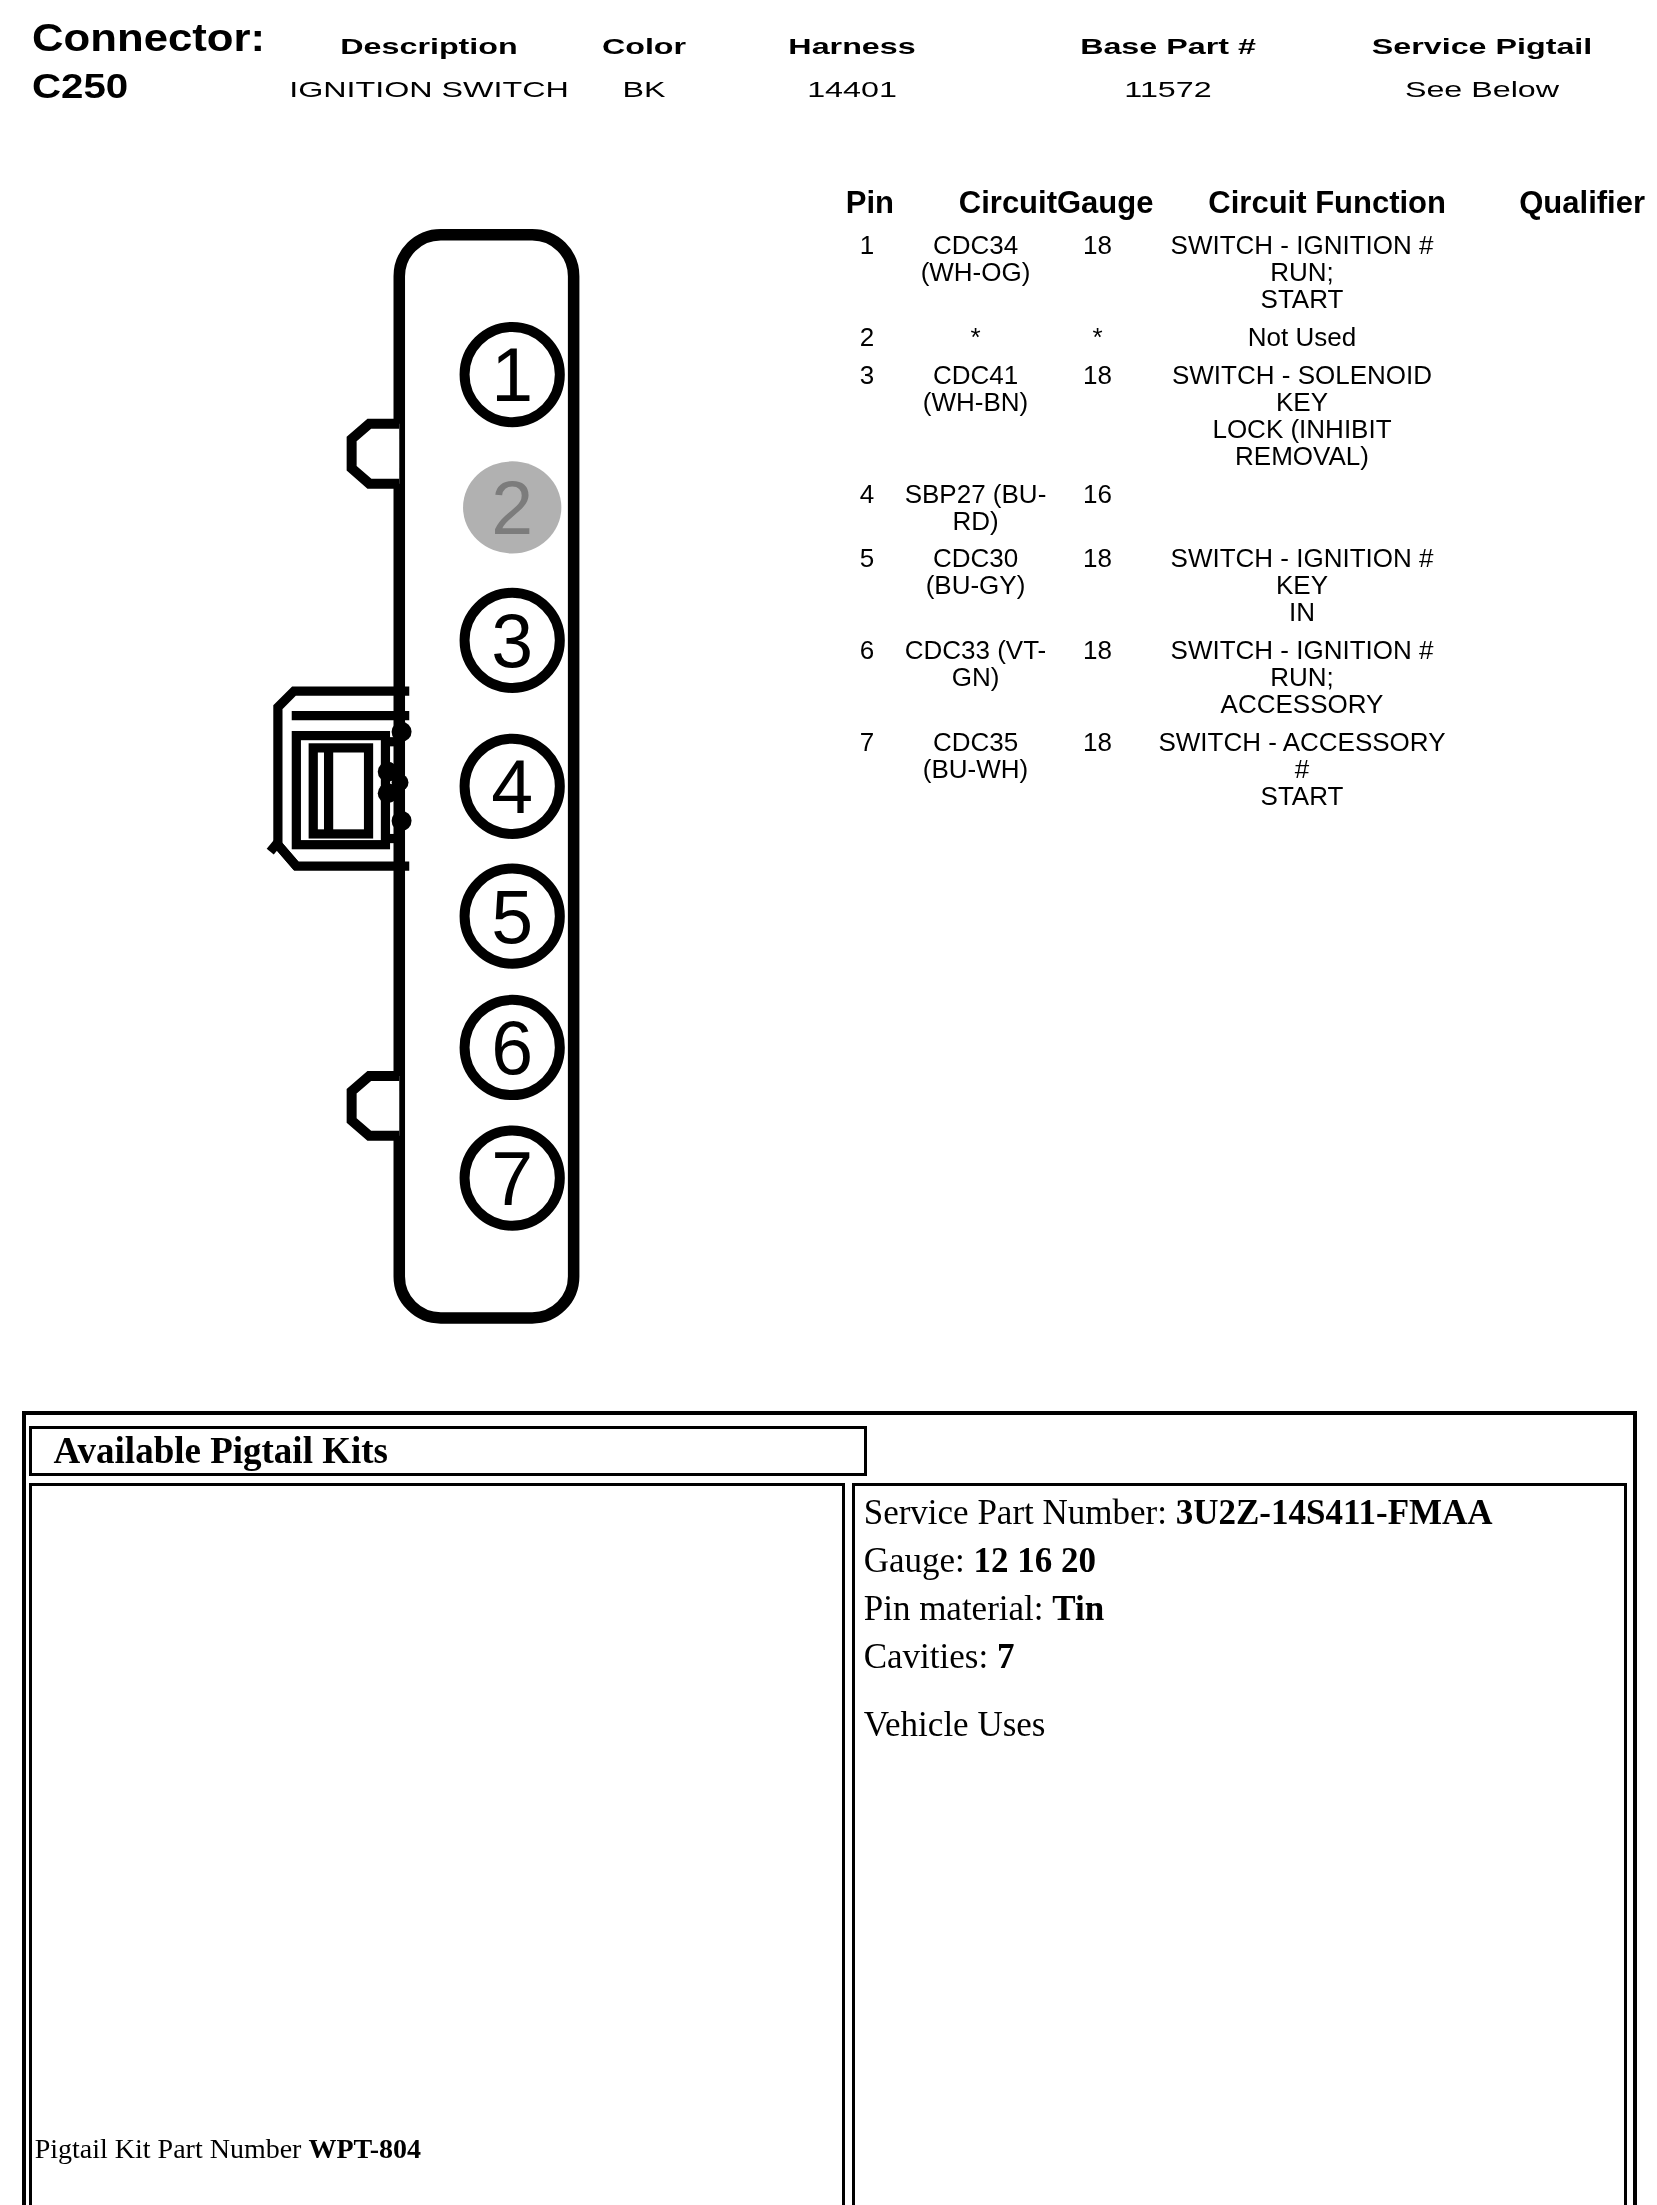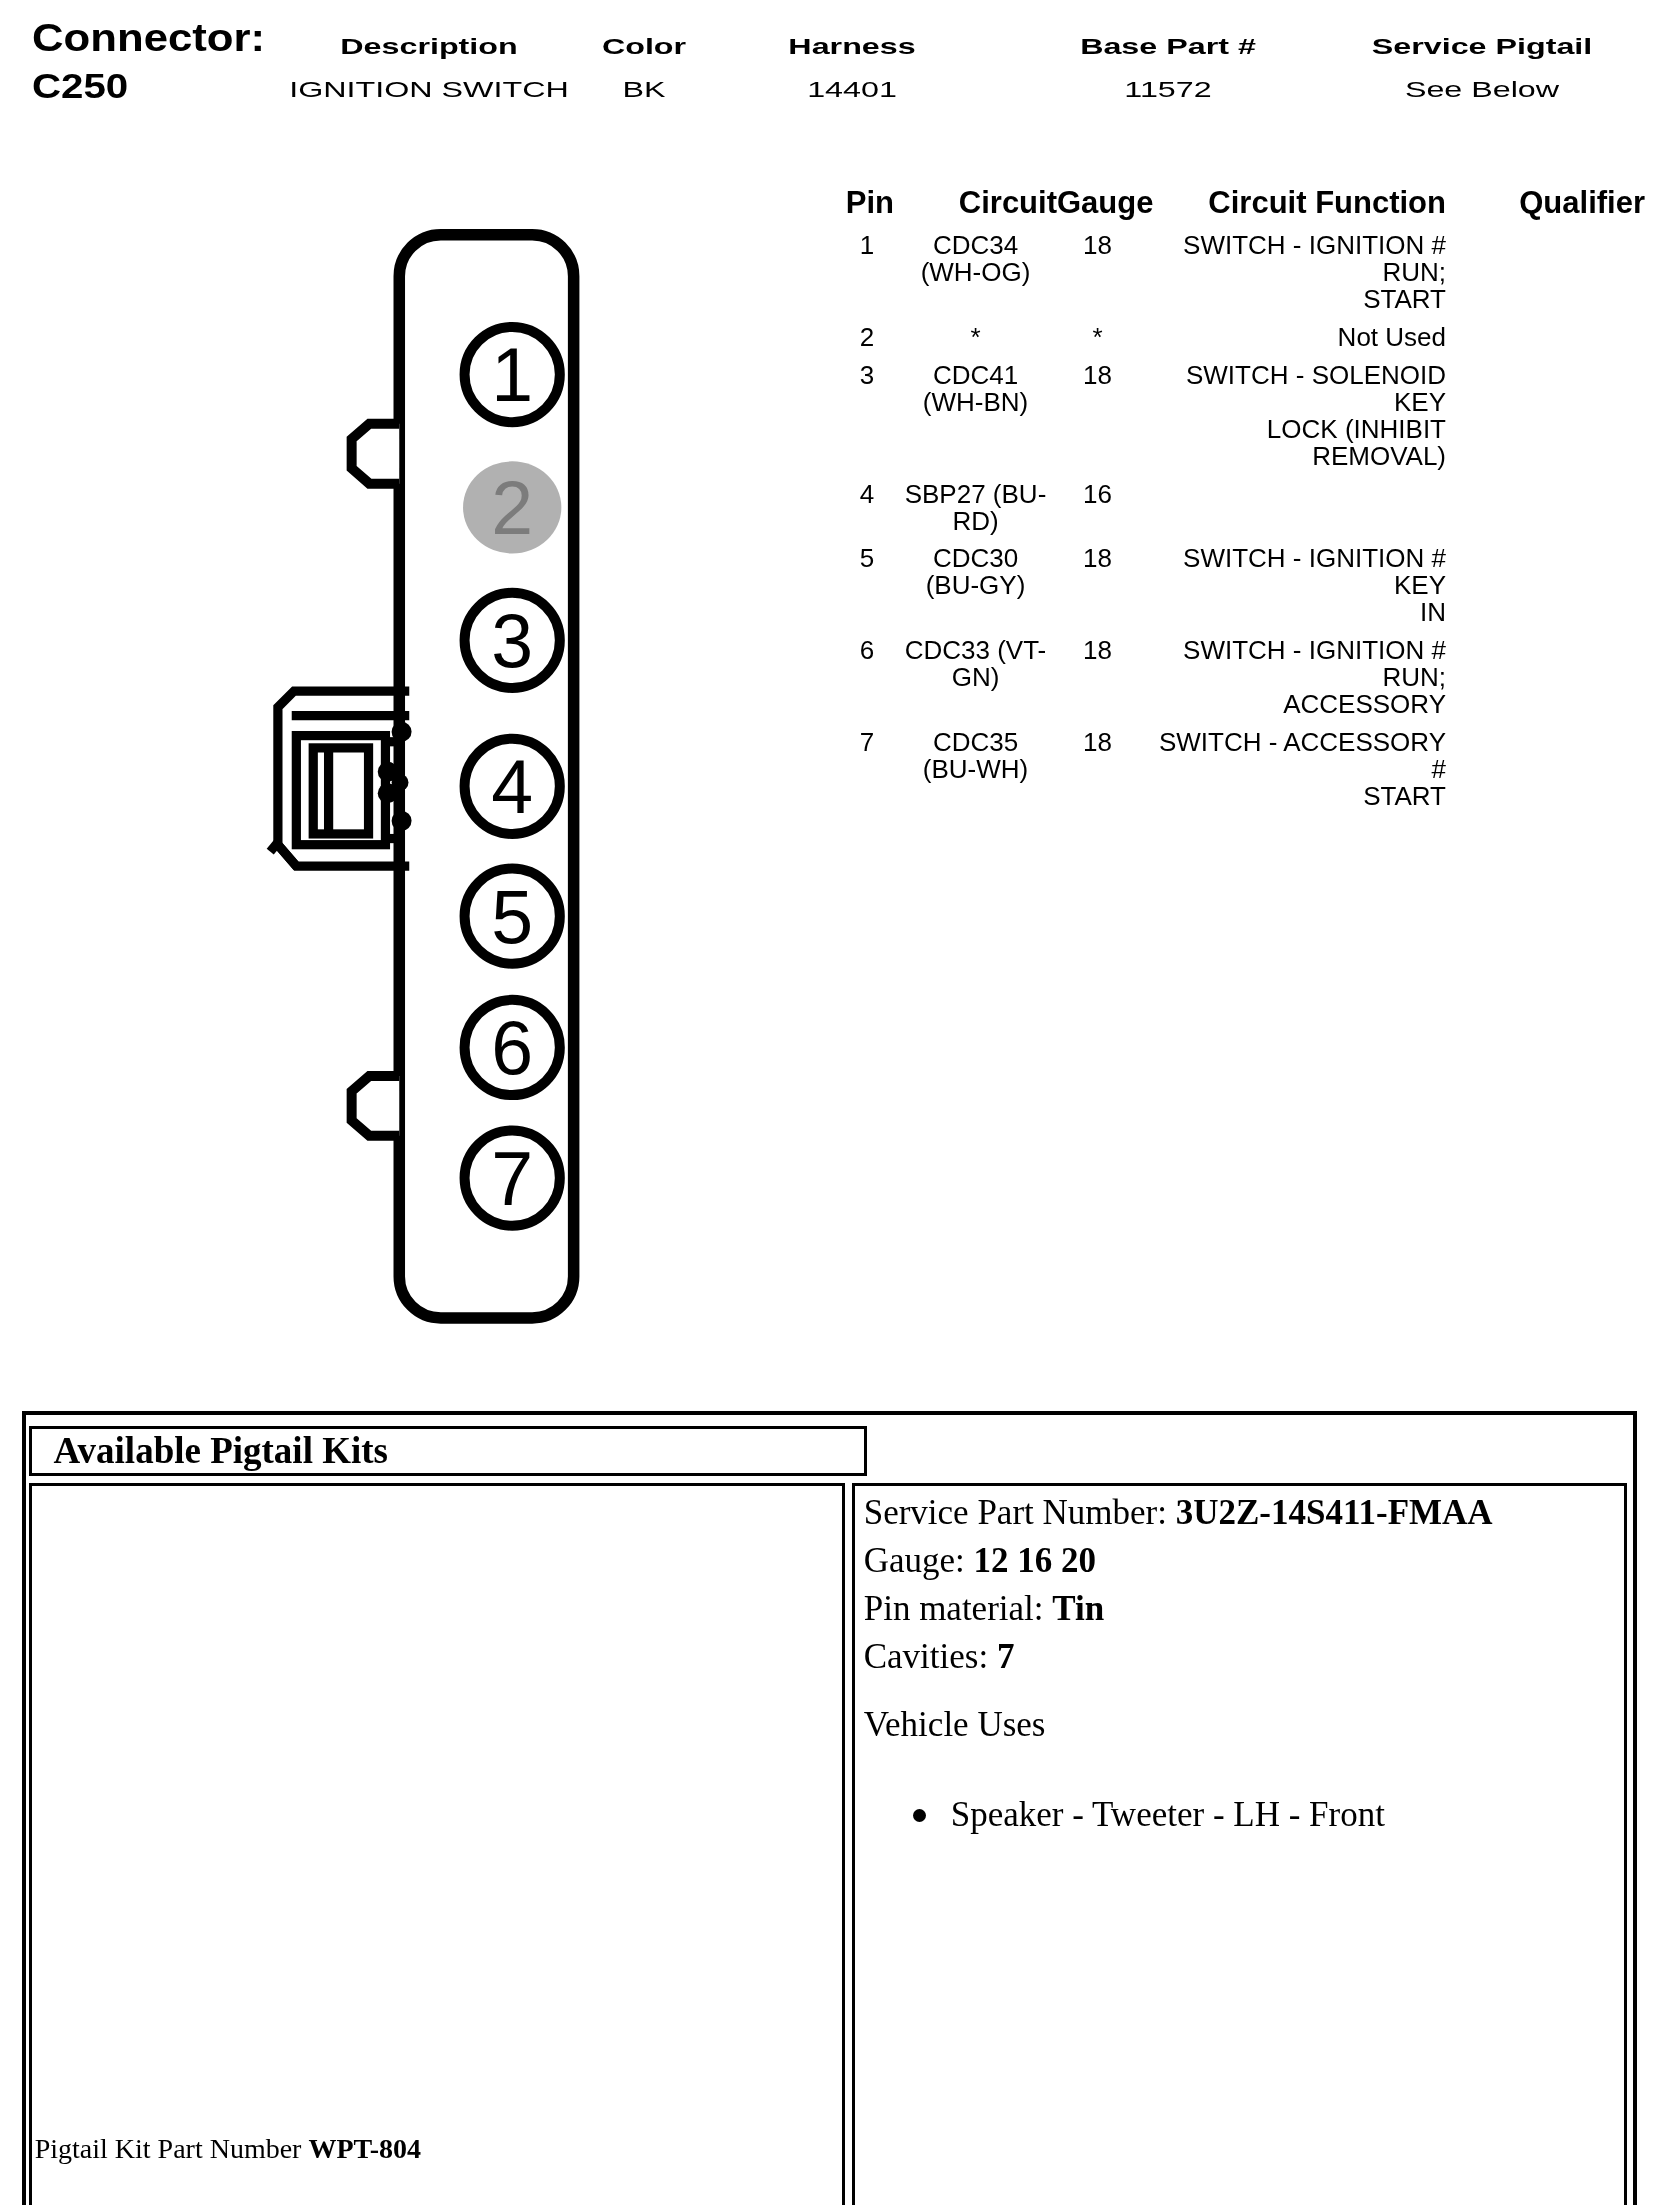--- a/index.html
+++ b/index.html
@@ -18,21 +18,21 @@
     transform:translateX(-50%) scaleX(1.5);}
   
   #diagram-svg{position:absolute;left:261px;top:215px;}
   
   #pin-table{position:absolute;left:840px;top:186px;width:804px;}
   .pt-row{display:grid;grid-template-columns:54px 163px 81px 308px 199px;}
   .pt-head{font-weight:bold;font-size:31px;line-height:34px;margin-bottom:12.3px;}
   .pt-head>div{text-align:right;}
   .pt-body-row{font-size:26px;line-height:27px;margin-bottom:10.8px;}
   .pt-body-row>div{text-align:center;white-space:pre-line;}
-  .pt-body-row>div.fn{text-align:right;padding-left:20px;}
+  .pt-body-row>div.fn{text-align:center;padding-left:20px;}
   
   #pigtail-box{position:absolute;left:21.5px;top:1411px;width:1615px;height:800px;
     border:4.6px solid #000;border-bottom:none;box-sizing:border-box;
     font-family:"Liberation Serif",serif;}
   #pigtail-title-cell{position:absolute;left:3.1px;top:10.8px;width:810px;height:44px;
     border:3.8px solid #000;font-size:37px;font-weight:bold;line-height:43px;padding-left:22px;}
   #pigtail-left-cell{position:absolute;left:3.1px;top:68px;width:810px;height:724px;
     border:3.8px solid #000;border-bottom:none;}
   #pigtail-kit-line{position:absolute;left:3.1px;top:647px;font-size:28px;white-space:nowrap;}
   #pigtail-right-cell{position:absolute;left:826px;top:68px;width:769px;height:724px;
@@ -195,22 +195,16 @@
       <div>
         <span>Gauge: </span><b>12 16 20</b>
       </div>
       <div>
         <span>Pin material: </span><b>Tin</b>
       </div>
       <div>
         <span>Cavities: </span><b>7</b>
       </div>
       <div class="vehicle-uses">Vehicle Uses</div>
-      <div id="vehicle-uses-list">
-          <div class="bullet-row">
-            <span class="bullet-dot"></span>
-            <span>Speaker - Tweeter - LH - Front</span>
-          </div>
-        </div>
     </div>
   </div>
 </div>
 
 
 </body></html>

